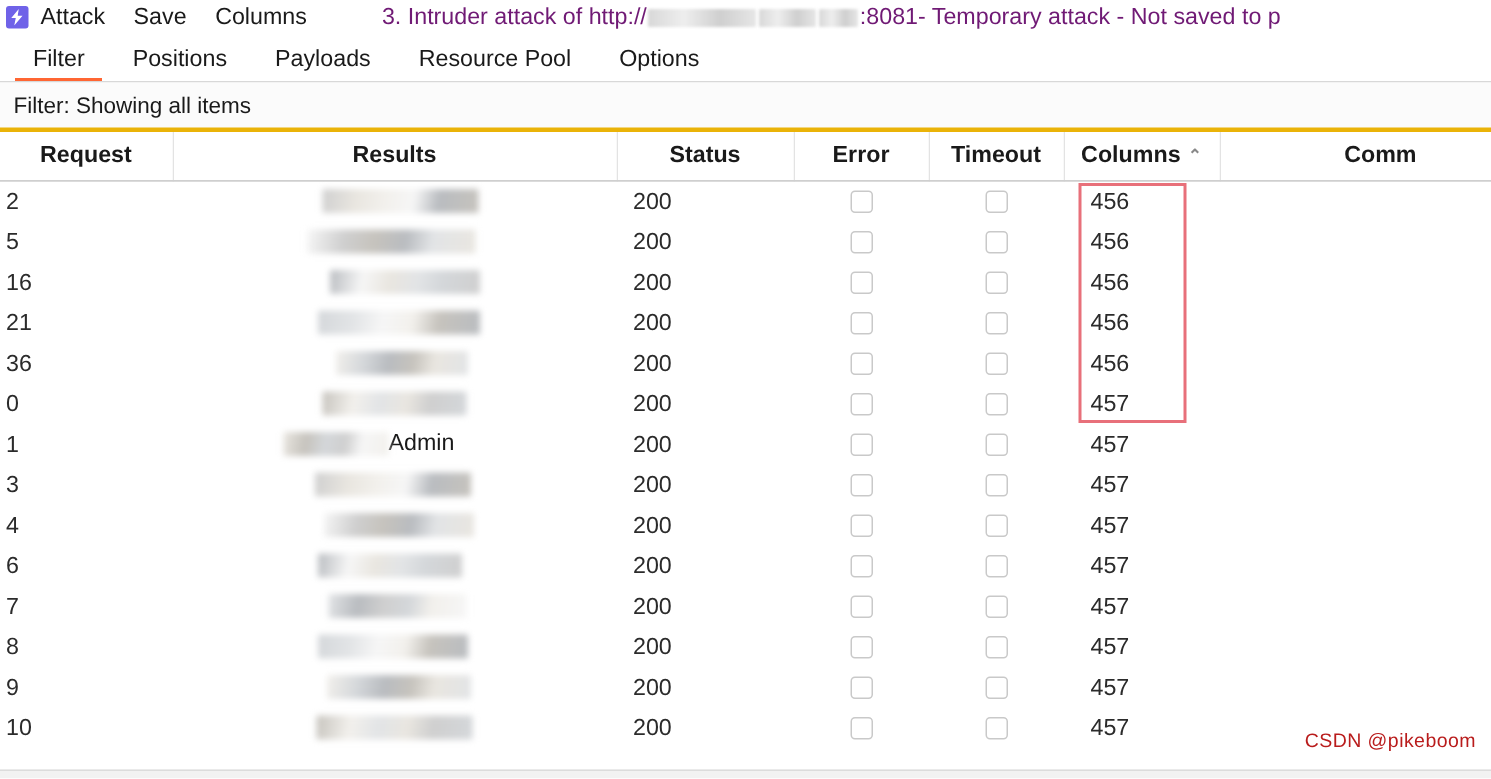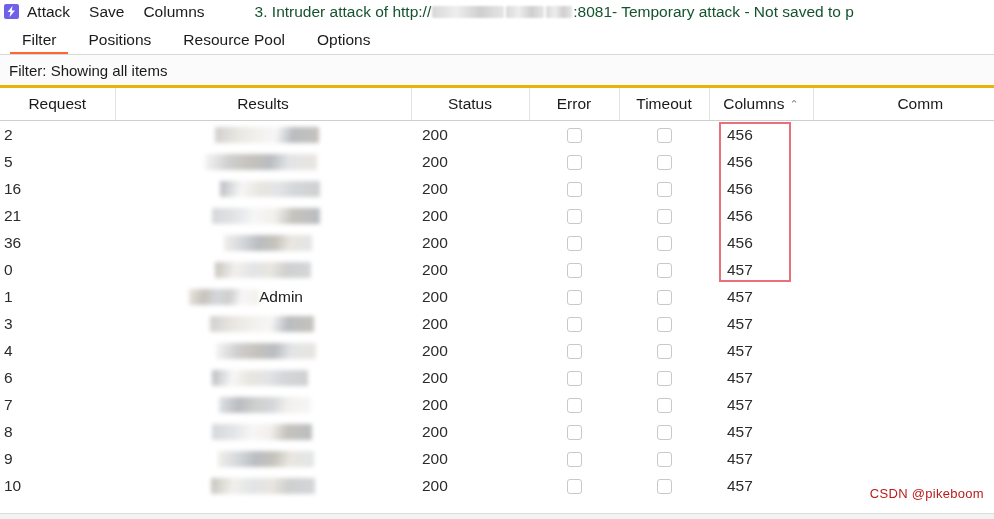--- a/index.html
+++ b/index.html
@@ -37,21 +37,21 @@
   }
   .app-icon svg { position: absolute; left: 3px; top: 2px; }
   .menu-item {
     font-size: 15.5px;
     color: #1a1a1a;
     margin-right: 19px;
     cursor: default;
   }
   .title-text {
     font-size: 15.5px;
-    color: #14532d;
+    color: #701a75;
     margin-left: 31px;
     display: flex;
     align-items: center;
     overflow: hidden;
   }
   .redact {
     display: inline-block;
     height: 12px;
     vertical-align: middle;
     margin: 0 1px;
@@ -105,21 +105,21 @@
     background: #ffffff;
   }
   table.results {
     border-collapse: collapse;
     width: 994px;
     table-layout: fixed;
     font-size: 15.5px;
   }
   table.results thead th {
     height: 32px;
-    font-weight: normal;
+    font-weight: bold;
     font-size: 15.5px;
     color: #1a1a1a;
     background: #ffffff;
     border-right: 1px solid #e3e3e3;
     border-bottom: 1px solid #cfcfcf;
     padding: 0;
     position: relative;
     cursor: pointer;
     margin-left: 32px;
   }
@@ -213,20 +213,21 @@
     <span class="redact" style="width:38px"></span>
     <span class="redact" style="width:26px"></span>
     <span>:8081</span>
     <span> - Temporary attack - Not saved to p</span>
   </span>
 </div>
 
 <div class="tabs">
   <div class="tab active">Filter</div>
   <div class="tab">Positions</div>
+  <div class="tab">Payloads</div>
   <div class="tab">Resource Pool</div>
   <div class="tab">Options</div>
 </div>
 
 <div class="filterbar">Filter: Showing all items</div>
 
 <div class="table-wrap">
   <table class="results">
     <colgroup>
       <col style="width:115px">

